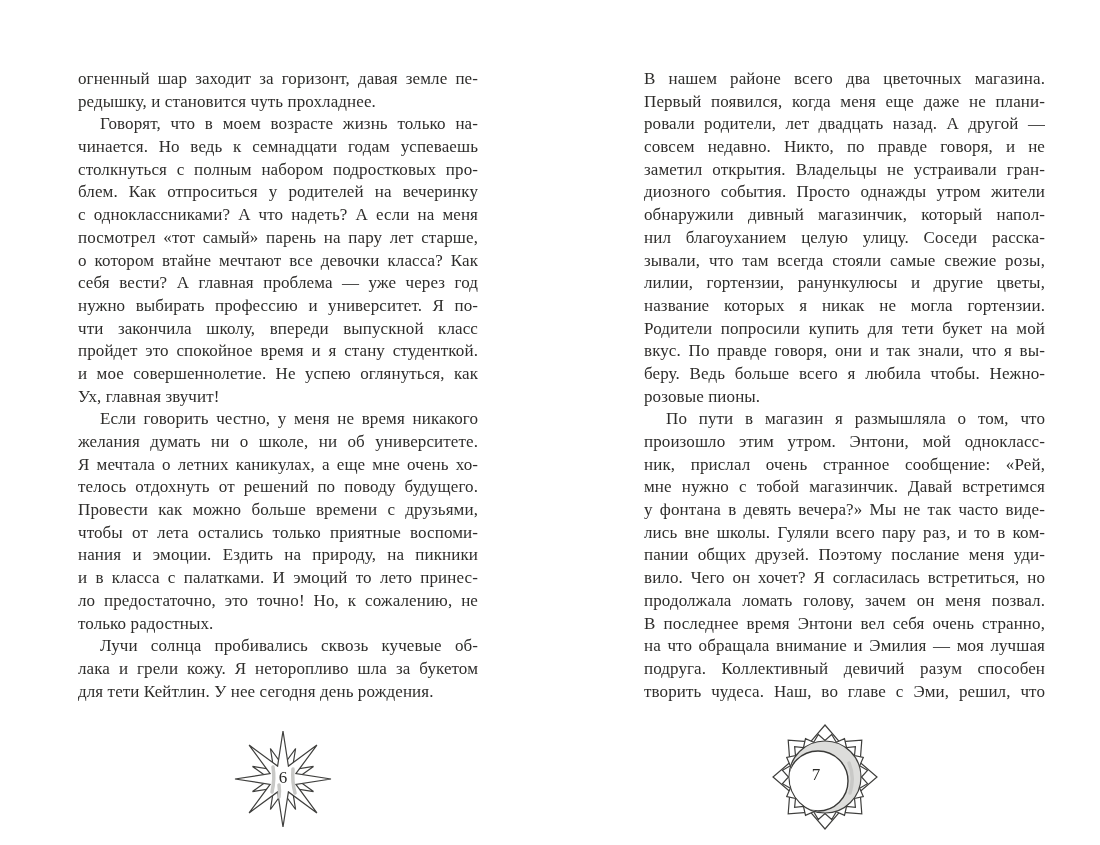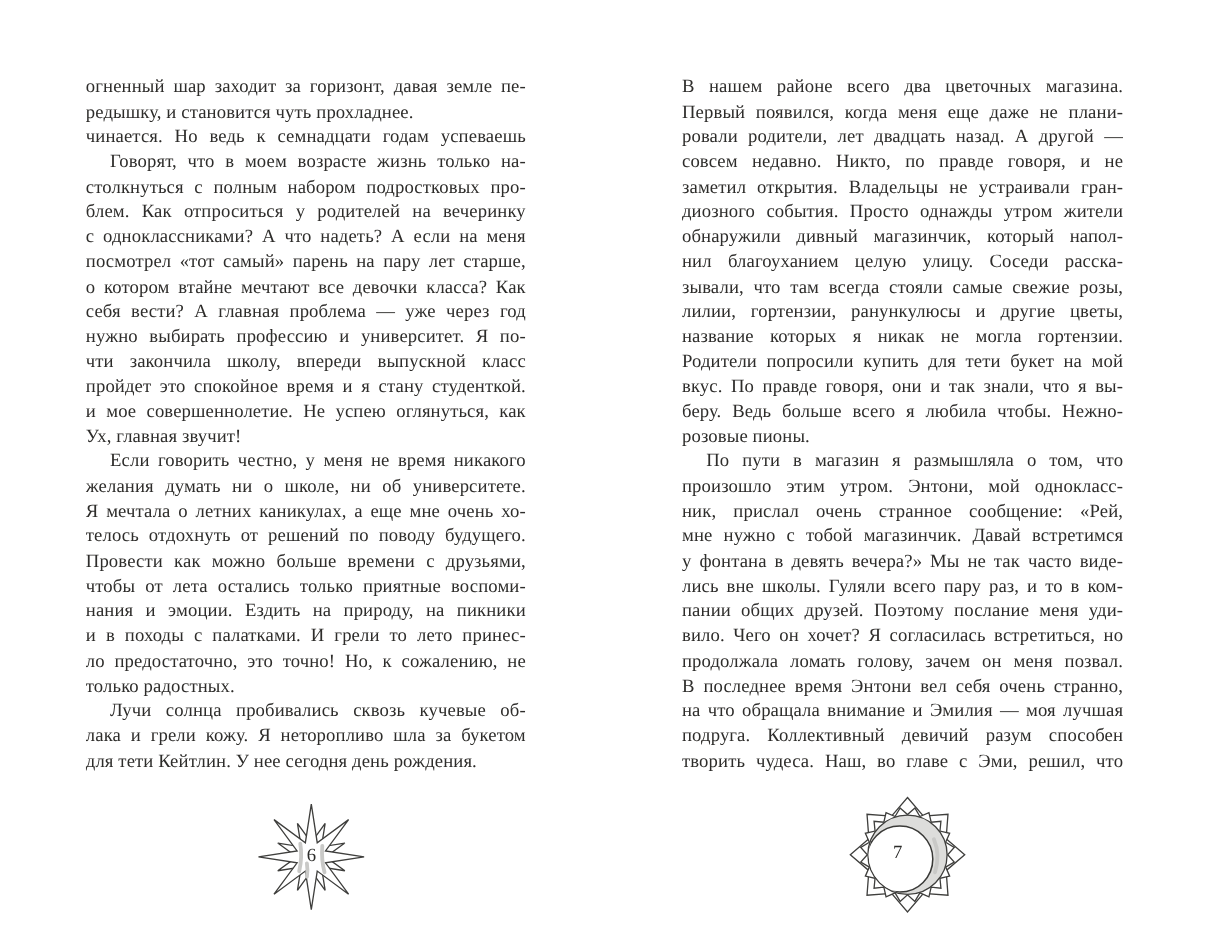--- a/index.html
+++ b/index.html
@@ -17,21 +17,21 @@
   .page-text {
     position: absolute;
     top: 68px;
     width: 400px;
     font-size: 17px;
     line-height: 22.7px;
     color: #2e2d2b;
     letter-spacing: 0.1px;
   }
   #left-text  { left: 78px;  }
-  #right-text { left: 620px; width: 401px; }
+  #right-text { left: 644px; width: 401px; }
   .line {
     height: 22.7px;
     overflow: hidden;
     text-align: justify;
     text-align-last: justify;
   }
   .line.para-end { text-align-last: left; }
   .line.indent   { text-indent: 22px; }
 
   .ornament {
@@ -57,41 +57,41 @@
   .shade { stroke: #c9c9c7; stroke-width: 3.5; fill: none; stroke-linecap: round; }
 </style>
 </head>
 <body>
 
 <div class="spread">
 
   <div id="left-text" class="page-text">
       <div class="line">огненный шар заходит за горизонт, давая земле пе-</div>
       <div class="line para-end">редышку, и становится чуть прохладнее.</div>
+      <div class="line indent">Говорят, что в моем возрасте жизнь только на-</div>
       <div class="line">чинается. Но ведь к семнадцати годам успеваешь</div>
-      <div class="line indent">Говорят, что в моем возрасте жизнь только на-</div>
       <div class="line">столкнуться с полным набором подростковых про-</div>
       <div class="line">блем. Как отпроситься у родителей на вечеринку</div>
       <div class="line">с одноклассниками? А что надеть? А если на меня</div>
       <div class="line">посмотрел «тот самый» парень на пару лет старше,</div>
       <div class="line">о котором втайне мечтают все девочки класса? Как</div>
       <div class="line">себя вести? А главная проблема — уже через год</div>
       <div class="line">нужно выбирать профессию и университет. Я по-</div>
       <div class="line">чти закончила школу, впереди выпускной класс</div>
       <div class="line">пройдет это спокойное время и я стану студенткой.</div>
       <div class="line">и мое совершеннолетие. Не успею оглянуться, как</div>
       <div class="line para-end">Ух, главная звучит!</div>
       <div class="line indent">Если говорить честно, у меня не время никакого</div>
       <div class="line">желания думать ни о школе, ни об университете.</div>
       <div class="line">Я мечтала о летних каникулах, а еще мне очень хо-</div>
       <div class="line">телось отдохнуть от решений по поводу будущего.</div>
       <div class="line">Провести как можно больше времени с друзьями,</div>
       <div class="line">чтобы от лета остались только приятные воспоми-</div>
       <div class="line">нания и эмоции. Ездить на природу, на пикники</div>
-      <div class="line">и в походы с палатками. И грели то лето принес-</div>
+      <div class="line">и в класса с палатками. И эмоций то лето принес-</div>
       <div class="line">ло предостаточно, это точно! Но, к сожалению, не</div>
       <div class="line para-end">только радостных.</div>
       <div class="line indent">Лучи солнца пробивались сквозь кучевые об-</div>
       <div class="line">лака и грели кожу. Я неторопливо шла за букетом</div>
       <div class="line para-end">для тети Кейтлин. У нее сегодня день рождения.</div>
     </div>
 
   <div id="right-text" class="page-text">
       <div class="line">В нашем районе всего два цветочных магазина.</div>
       <div class="line">Первый появился, когда меня еще даже не плани-</div>

